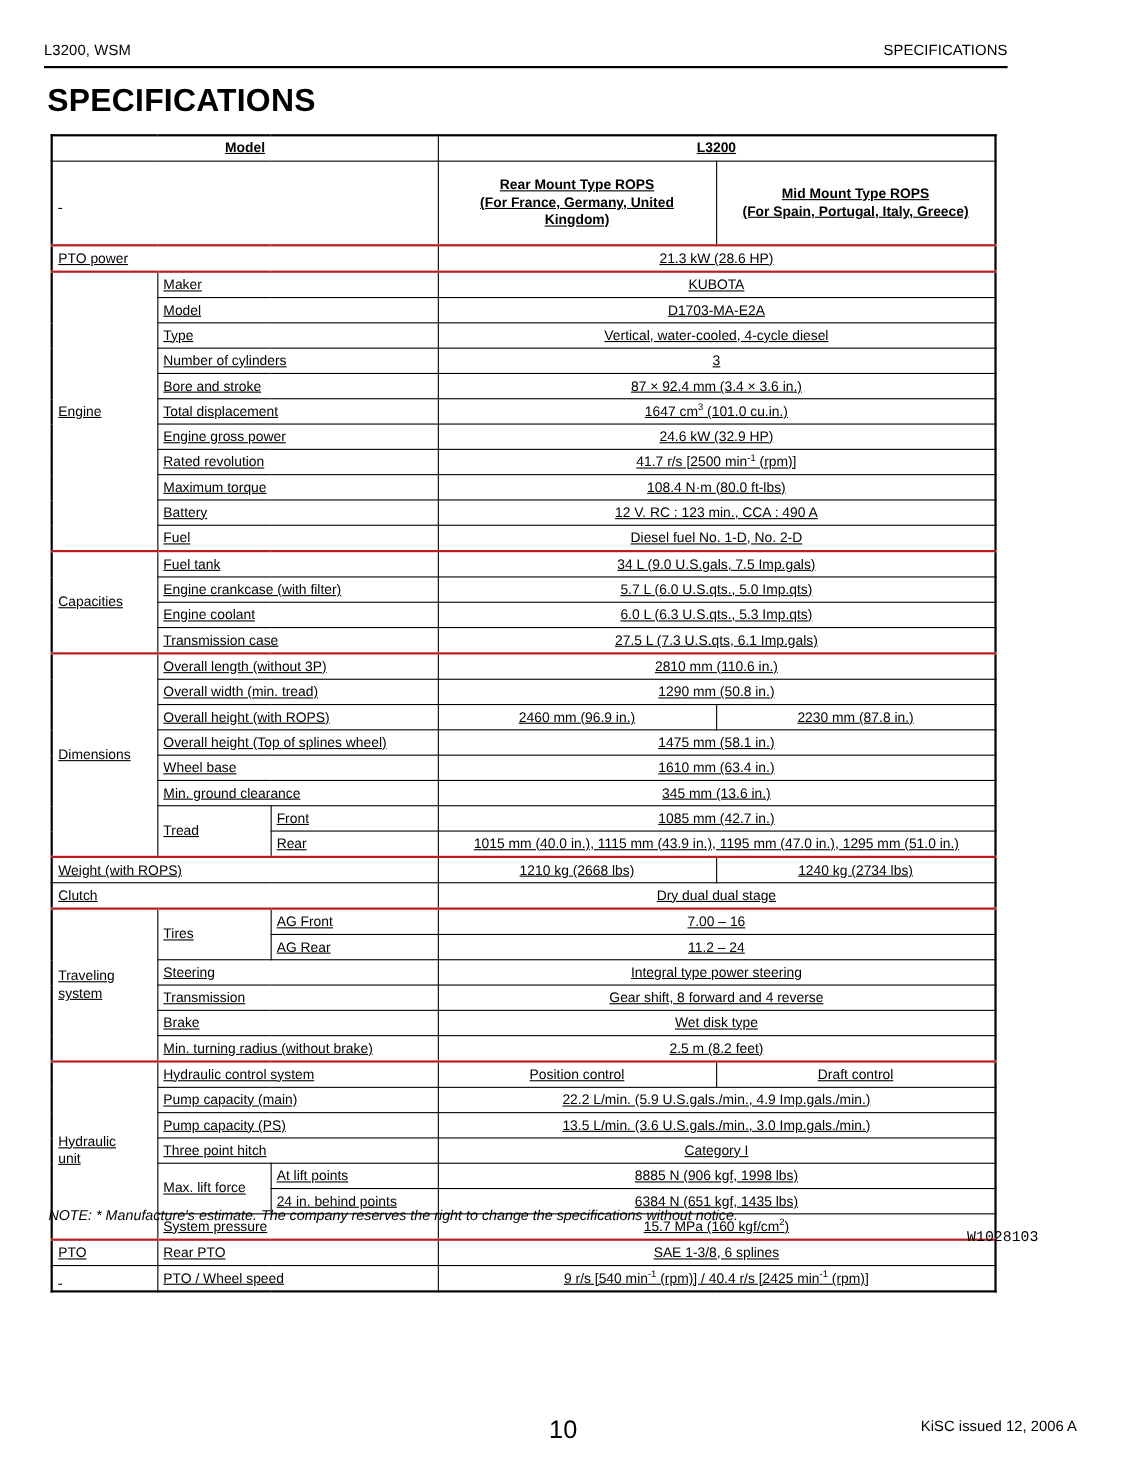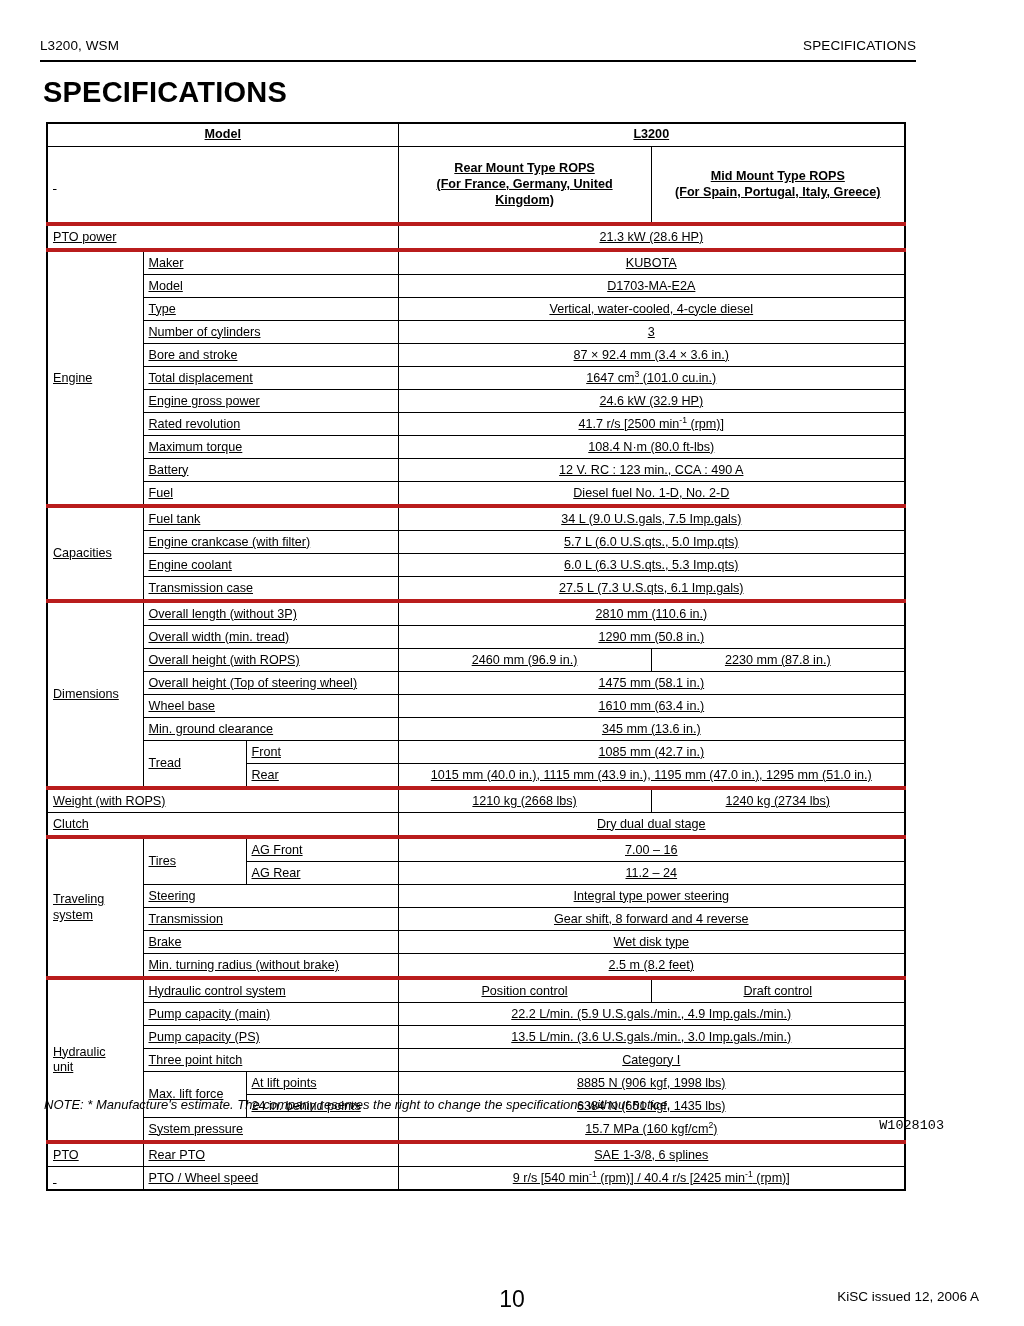--- a/index.html
+++ b/index.html
@@ -80,21 +80,21 @@
     text-decoration: underline;
   }
   td.g1 { width: 96px; }      
   td.g2 { width: 103px; }     
   td.g3 { width: 152px; }     
   .ctr { text-align: center; }
   .lft { text-align: left; }
   .hdr-strong { font-weight: bold; text-align: center; }
 
   
-  tr.grp-top > td { border-top: 4px solid #b91c1c; }
+  tr.grp-top > td { border-top: 2px solid #b91c1c; }
   td.vsep-l { border-left: 2px solid #000; }
   td.split-r { border-right: 2px solid #000; }
 
   .two-line { line-height: 1.3; }
   sup { font-size: 8.6px; vertical-align: super; line-height: 0; }
 
   
   .note {
     position: absolute;
     left: 44px;
@@ -245,21 +245,21 @@
         <tr>
           <td class="lft" colspan="2">Overall width (min. tread)</td>
           <td class="ctr vsep-l" colspan="2">1290 mm (50.8 in.)</td>
         </tr>
         <tr>
           <td class="lft" colspan="2">Overall height (with ROPS)</td>
           <td class="ctr vsep-l split-r">2460 mm (96.9 in.)</td>
           <td class="ctr">2230 mm (87.8 in.)</td>
         </tr>
         <tr>
-          <td class="lft" colspan="2">Overall height (Top of steering wheel)</td>
+          <td class="lft" colspan="2">Overall height (Top of splines wheel)</td>
           <td class="ctr vsep-l" colspan="2">1475 mm (58.1 in.)</td>
         </tr>
         <tr>
           <td class="lft" colspan="2">Wheel base</td>
           <td class="ctr vsep-l" colspan="2">1610 mm (63.4 in.)</td>
         </tr>
         <tr>
           <td class="lft" colspan="2">Min. ground clearance</td>
           <td class="ctr vsep-l" colspan="2">345 mm (13.6 in.)</td>
         </tr>

